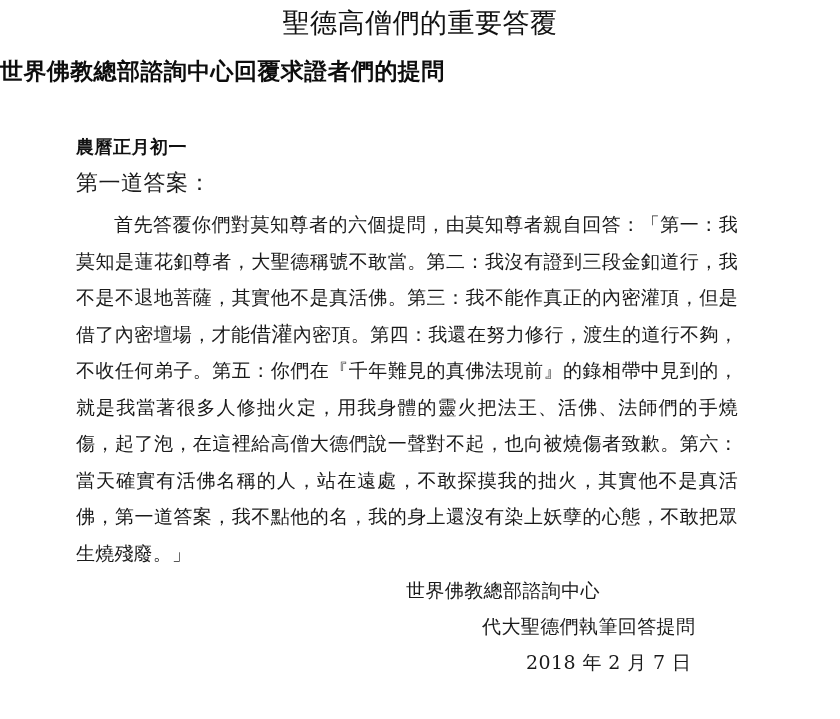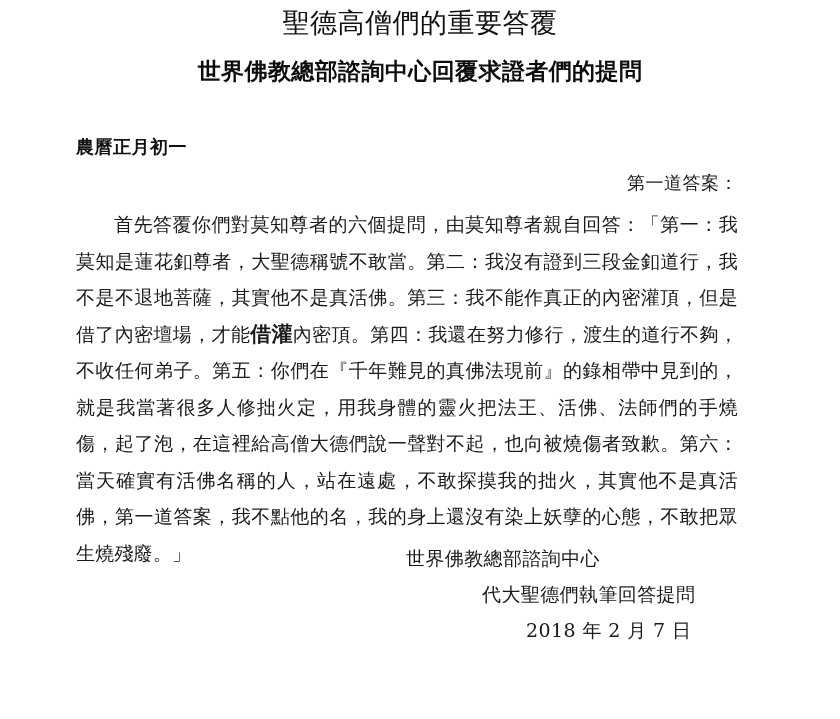--- a/index.html
+++ b/index.html
@@ -31,21 +31,20 @@
     font-weight: 400;
     font-size: 27px;
     line-height: 34px;
     letter-spacing: 0.5px;
     margin: 6px 0 16px 0;
     padding: 0;
     color: #111111;
   }
 
   .doc-subtitle {
-    text-align: center;
     font-family: "DejaVu Serif", "Liberation Serif", serif;
     font-weight: 700;
     font-size: 23px;
     line-height: 30px;
     letter-spacing: 0.4px;
     margin: 6px 0 0 0;
     padding: 0;
     color: #0d0d0d;
   }
 
@@ -60,51 +59,50 @@
   .lunar-date {
     font-size: 18px;
     font-weight: 700;
     line-height: 30px;
     margin: 8px 0 6px 0;
     letter-spacing: 0.5px;
     color: #111111;
   }
 
   .answer-label {
-    font-size: 18px;
+    font-size: 22px;
     font-weight: 400;
     line-height: 30px;
     margin: 0 0 8px 0;
     letter-spacing: 0.5px;
-    text-align: right;
   }
 
   .body-paragraph {
     font-size: 19px;
     line-height: 36.5px;
     text-align: justify;
     text-justify: inter-character;
     text-indent: 2em;
     margin: 0;
     letter-spacing: 0.2px;
     color: #1a1a1a;
     word-break: break-all;
   }
 
   .emph {
-    font-weight: 700;
+    font-weight: 400;
     font-size: 21px;
     letter-spacing: 0;
   }
 
   
   .signature {
     position: absolute;
     left: 76px;
-    top: 534px;
+    top: 566px;
     width: 662px;
   }
 
   .sig-line {
     font-size: 19px;
     line-height: 36px;
     letter-spacing: 0.4px;
     margin: 0;
     white-space: nowrap;
   }

